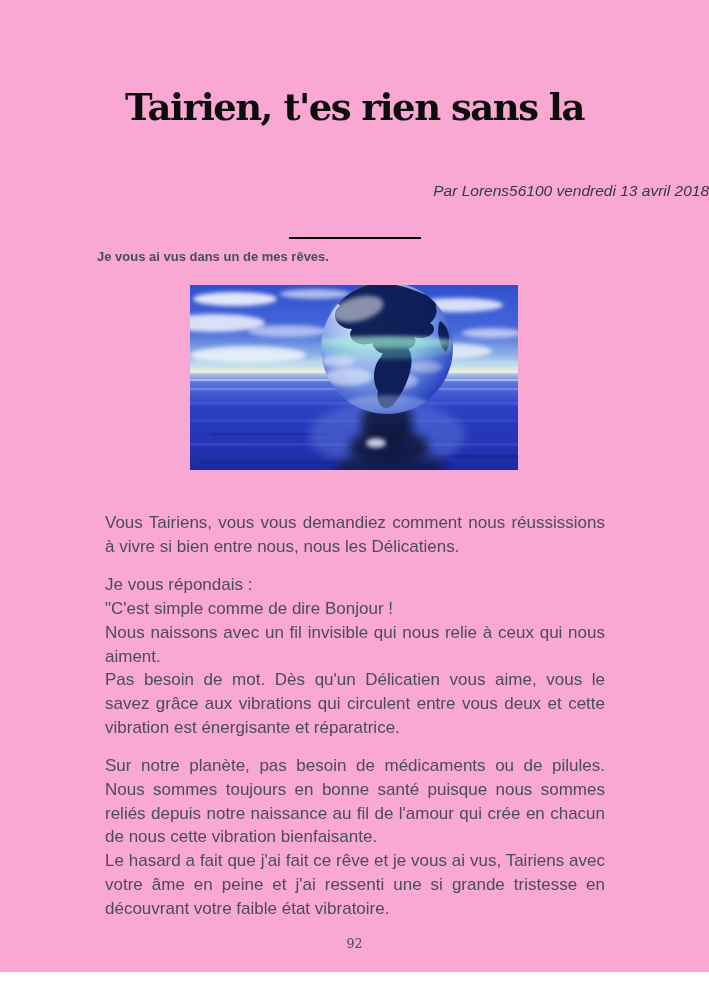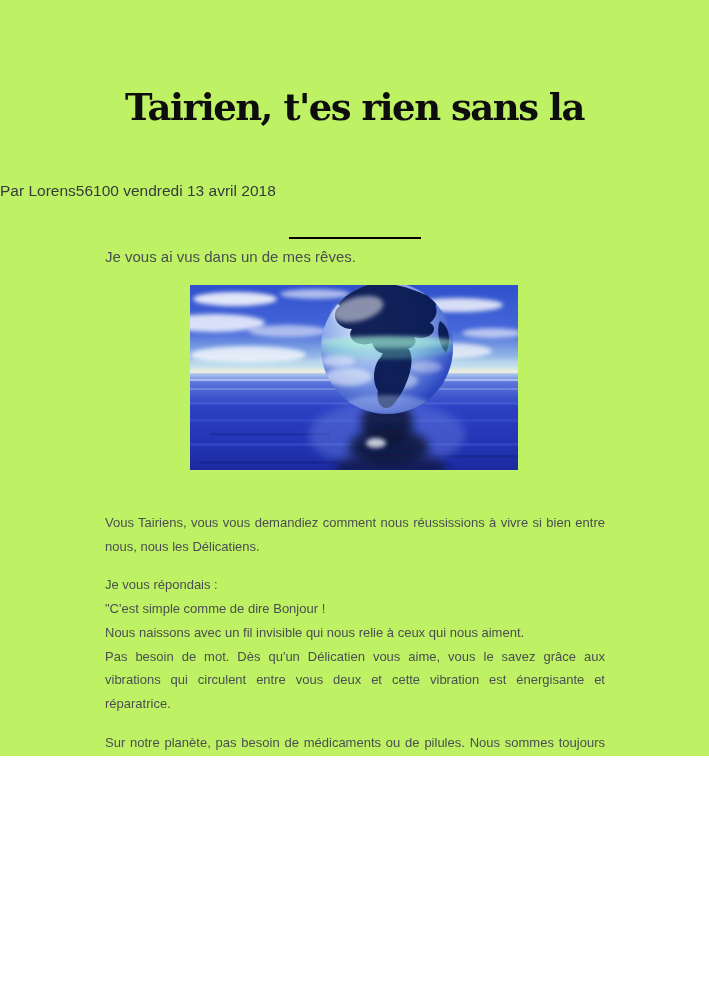--- a/index.html
+++ b/index.html
@@ -1,21 +1,21 @@
 <!DOCTYPE html>
 <html lang="fr"><head>
 <meta charset="utf-8">
 <style>
   html, body { margin: 0; padding: 0; background: #ffffff; }
   .page {
     position: relative;
     width: 709px;
-    height: 756px;
+    height: 972px;
     margin: 0 auto;
-    background: #bef264;
+    background: #f9a8d4;
     overflow: hidden;
     font-family: "Liberation Sans", "DejaVu Sans", sans-serif;
   }
   .title {
     position: absolute;
     top: 84px;
     left: 0;
     width: 100%;
     margin: 0;
     text-align: center;
@@ -25,58 +25,60 @@
     line-height: 47px;
     letter-spacing: -1.5px;
     color: #0d0d0d;
   }
   .title span { display: block; }
   .byline {
     position: absolute;
     top: 182px;
     left: 0;
     width: 100%;
-    text-align: left;
+    text-align: right;
+    font-style: italic;
     font-size: 15.5px;
     color: #373a3c;
   }
   .separator {
     position: absolute;
     top: 237px;
     left: 289px;
     width: 132px;
     height: 0;
     border: none;
     border-top: 2px solid #000000;
     margin: 0;
   }
   .intro {
     position: absolute;
     top: 245px;
-    left: 105px;
+    left: 97px;
     width: 500px;
-    font-size: 15px;
+    font-size: 13px;
     line-height: 24px;
     color: #4a4e52;
+    font-weight: bold;
   }
   .hero {
     position: absolute;
     top: 285px;
     left: 190px;
     width: 328px;
     height: 185px;
     margin: 0;
   }
   .hero svg { display: block; }
   .body-text {
     position: absolute;
     top: 511px;
     left: 105px;
     width: 500px;
-    font-size: 13px;
+    font-size: 17px;
     line-height: 23.7px;
     color: #4a4e52;
   }
   .para {
     margin: 0 0 15px 0;
     text-align: justify;
     white-space: pre-line;
   }
   .para:last-child { margin-bottom: 14px; }
   .page-number {

